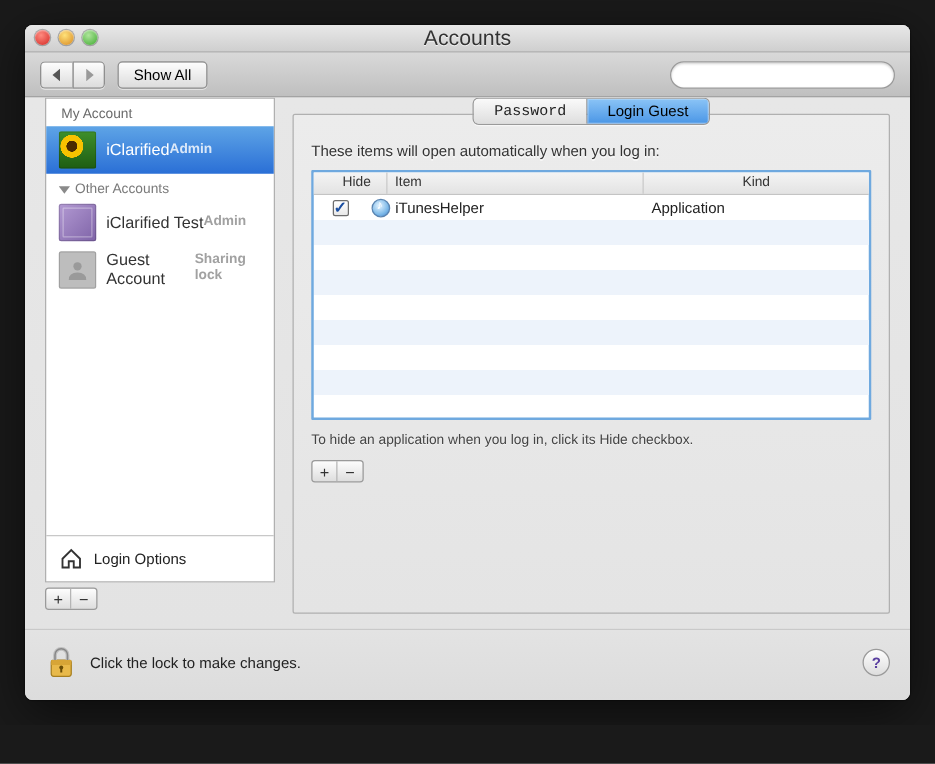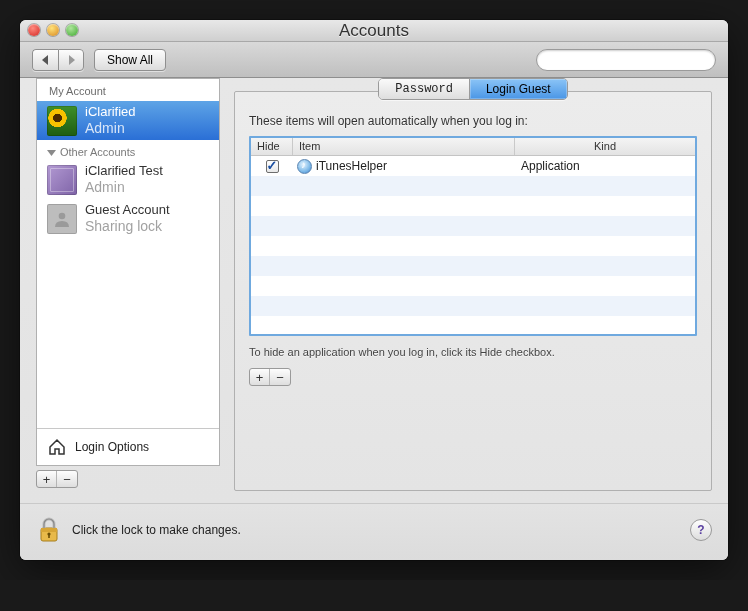--- a/index.html
+++ b/index.html
@@ -92,23 +92,23 @@
     font-size: 11px; color: #6b6b6b; padding: 6px 8px 4px 12px;
   }
   .sb-item {
     display: flex; align-items: center; gap: 8px; padding: 4px 8px 4px 10px;
     cursor: default;
   }
   .sb-item.sel {
     background: linear-gradient(#5ea4e6,#2a6fd6);
     color: #fff;
   }
-  .sb-text { display: flex; flex-direction: column; line-height: 1.15; }
+  .sb-text { display: flex; flex-direction: row; line-height: 1.15; }
   .sb-name { font-size: 13px; }
-  .sb-sub { font-size: 14px; opacity: .8; }
+  .sb-sub { font-size: 11px; opacity: .8; font-weight: bold; }
   .sb-item:not(.sel) .sb-name { color: #333; }
   .sb-item:not(.sel) .sb-sub { color: #8a8a8a; }
   .sb-sect {
     display:flex; align-items:center; gap:4px; font-size:11px; color:#7a7a7a;
     padding: 6px 8px 2px 10px;
   }
   .avatar {
     width: 30px; height: 30px; border-radius: 2px; flex-shrink: 0;
     box-shadow: 0 0 0 1px rgba(0,0,0,.15) inset;
   }
@@ -164,21 +164,21 @@
   .listbox {
     border:2px solid #6fa9df; background:#fff; height:200px; border-radius:1px;
   }
   .lhdr {
     display:flex; height:18px; background:linear-gradient(#f4f4f4,#e3e3e3);
     border-bottom:1px solid #c4c4c4; font-size:11px; color:#333;
   }
   .lhdr > div {
     border-right:1px solid #c9c9c9; padding:2px 6px;
   }
-  .col-hide{width:42px;}
+  .col-hide{width:42px;margin-left:17px;}
   .col-item{flex:1;}
   .col-kind{width:180px; border-right:none !important;text-align:center;}
   .lrows { height:calc(100% - 18px); overflow:auto;}
   .lrow {
     display:flex; align-items:center; height:20px; font-size:12px;
   }
   .lrow.alt{background:#edf3fb;}
   .lrow .c-hide{width:42px; display:flex; justify-content:center;}
   .lrow .c-item{flex:1; display:flex; align-items:center; gap:4px; padding-left:4px;}
   .lrow .c-kind{width:180px; padding-left:6px;}

